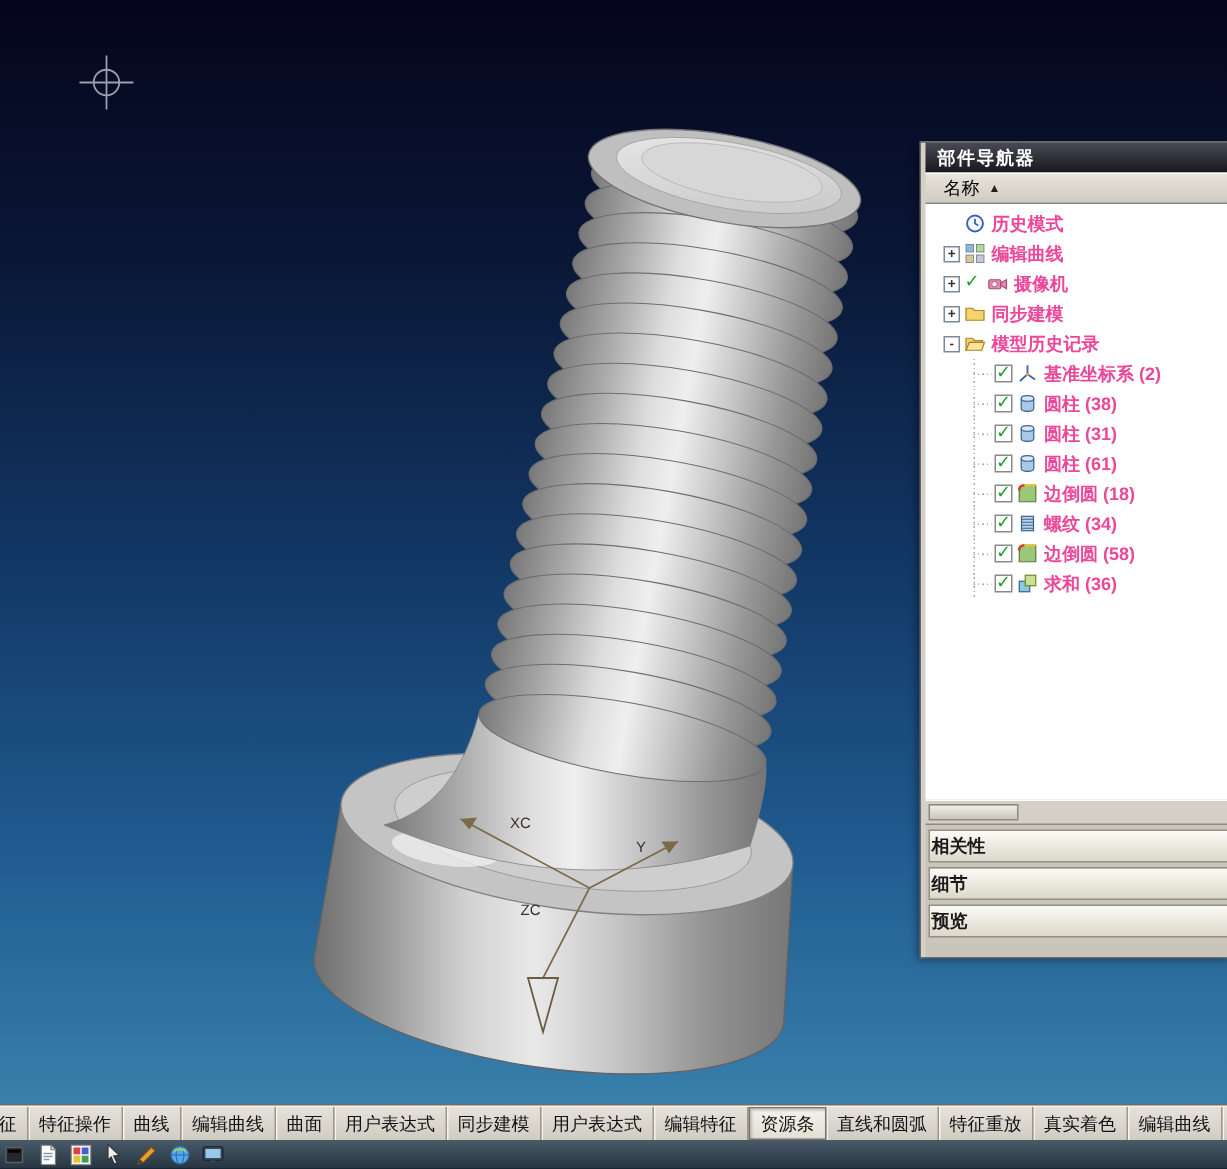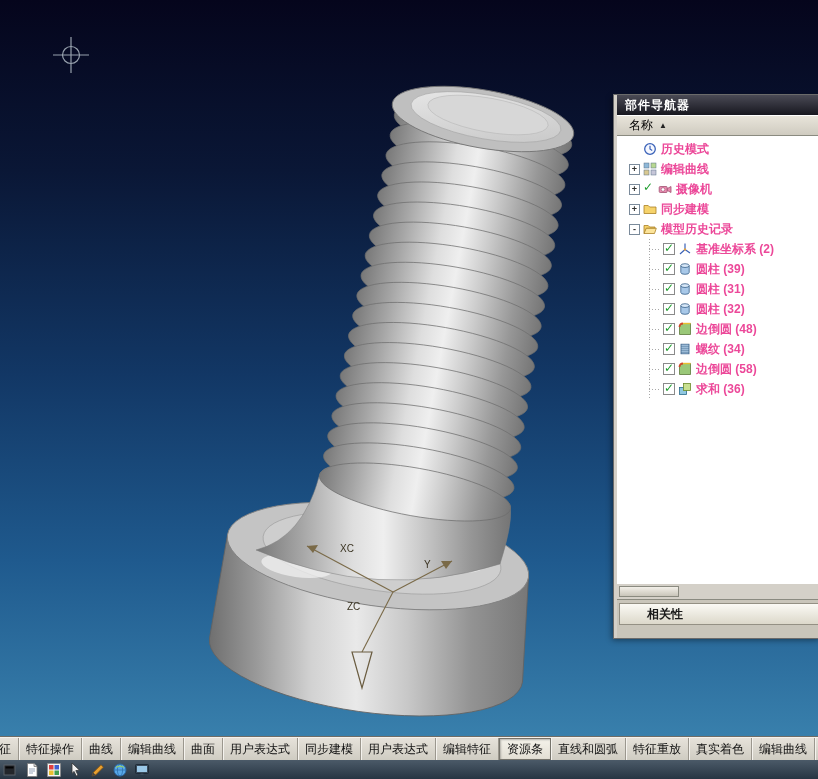--- a/index.html
+++ b/index.html
@@ -60,21 +60,21 @@
     background-size:1px 100%,100% 1px;background-position:0 0,0 50%;background-repeat:no-repeat;
     margin-left:-14px;margin-right:-1px;
   }
   .nav-hscroll{
     flex:0 0 13px;background:#d4d0c8;border-top:1px solid #fff;border-bottom:1px solid #8a8a80;
     display:flex;align-items:center;padding:1px 2px;
   }
   .nav-hscroll .thumb{width:58px;height:9px;background:linear-gradient(#f2efe8,#c9c5ba);border:1px solid #8a8a80;}
   .nav-sections{flex:0 0 auto;padding:3px 2px 2px 2px;display:flex;flex-direction:column;gap:3px;background:#c9c5ba;}
   .section{
-    height:20px;display:flex;align-items:center;padding-left:27px;
+    height:20px;display:flex;align-items:center;padding-left:1px;
     background:linear-gradient(180deg,#fbfaf5,#dcd8ca);
     border:1px solid #949084;font-weight:bold;font-size:12px;color:#1a1a1a;
   }
   .nav-footer{flex:0 0 11px;background:#c9c5ba;}
   
   .tabbar{
     position:absolute;left:0;right:0;bottom:19px;height:22px;
     background:linear-gradient(#e6e2da,#cfccc2);
     border-top:1px solid #f4f2ec;box-shadow:0 -1px 0 #6f6d66;
     display:flex;align-items:stretch;overflow:hidden;white-space:nowrap;
@@ -268,21 +268,21 @@
     </div>
     <div class="trow child">
       <span class="conn"></span>
       <span class="chk"></span>
       <span class="ticon">
         <svg viewBox="0 0 14 14">
             <path d="M2.8 3.6 V10.4 A4.2 1.9 0 0 0 11.2 10.4 V3.6" fill="#a8c8e8" stroke="#3a628a" stroke-width="0.8"></path>
             <ellipse cx="7" cy="3.6" rx="4.2" ry="1.9" fill="#d8e8f8" stroke="#3a628a" stroke-width="0.8"></ellipse>
           </svg>
       </span>
-      <span class="tlbl">圆柱 (39)</span>
+      <span class="tlbl">圆柱 (38)</span>
     </div>
     <div class="trow child">
       <span class="conn"></span>
       <span class="chk"></span>
       <span class="ticon">
         <svg viewBox="0 0 14 14">
             <path d="M2.8 3.6 V10.4 A4.2 1.9 0 0 0 11.2 10.4 V3.6" fill="#a8c8e8" stroke="#3a628a" stroke-width="0.8"></path>
             <ellipse cx="7" cy="3.6" rx="4.2" ry="1.9" fill="#d8e8f8" stroke="#3a628a" stroke-width="0.8"></ellipse>
           </svg>
       </span>
@@ -290,33 +290,33 @@
     </div>
     <div class="trow child">
       <span class="conn"></span>
       <span class="chk"></span>
       <span class="ticon">
         <svg viewBox="0 0 14 14">
             <path d="M2.8 3.6 V10.4 A4.2 1.9 0 0 0 11.2 10.4 V3.6" fill="#a8c8e8" stroke="#3a628a" stroke-width="0.8"></path>
             <ellipse cx="7" cy="3.6" rx="4.2" ry="1.9" fill="#d8e8f8" stroke="#3a628a" stroke-width="0.8"></ellipse>
           </svg>
       </span>
-      <span class="tlbl">圆柱 (32)</span>
+      <span class="tlbl">圆柱 (61)</span>
     </div>
     <div class="trow child">
       <span class="conn"></span>
       <span class="chk"></span>
       <span class="ticon">
         <svg viewBox="0 0 14 14">
             <path d="M1.5 12.5 V5 Q1.5 1.5 5 1.5 H12.5 V12.5 Z" fill="#9ac878" stroke="#5a7a3a" stroke-width="0.8"></path>
             <path d="M1.5 5 Q1.5 1.5 5 1.5" stroke="#d04828" stroke-width="1.8" fill="none"></path>
             <path d="M5 1.5 H12.5" stroke="#e8c030" stroke-width="1.4" fill="none"></path>
           </svg>
       </span>
-      <span class="tlbl">边倒圆 (48)</span>
+      <span class="tlbl">边倒圆 (18)</span>
     </div>
     <div class="trow child">
       <span class="conn"></span>
       <span class="chk"></span>
       <span class="ticon">
         <svg viewBox="0 0 14 14">
             <rect x="3" y="2.2" width="8" height="9.6" fill="#b8d4ec" stroke="#3a628a" stroke-width="0.8"></rect>
             <path d="M3 4.2h8M3 6.2h8M3 8.2h8M3 10.2h8" stroke="#3a628a" stroke-width="0.7"></path>
           </svg>
       </span>
@@ -346,20 +346,22 @@
       <span class="tlbl">求和 (36)</span>
     </div>
   </div>
 
   <div class="nav-hscroll">
     <span class="thumb"></span>
   </div>
 
   <div class="nav-sections">
     <div class="section">相关性</div>
+    <div class="section">细节</div>
+    <div class="section">预览</div>
   </div>
   <div class="nav-footer"></div>
 </div>
 
 <div class="tabbar">
     <div class="tab">特征</div>
     <div class="tab">特征操作</div>
     <div class="tab">曲线</div>
     <div class="tab">编辑曲线</div>
     <div class="tab">曲面</div>

